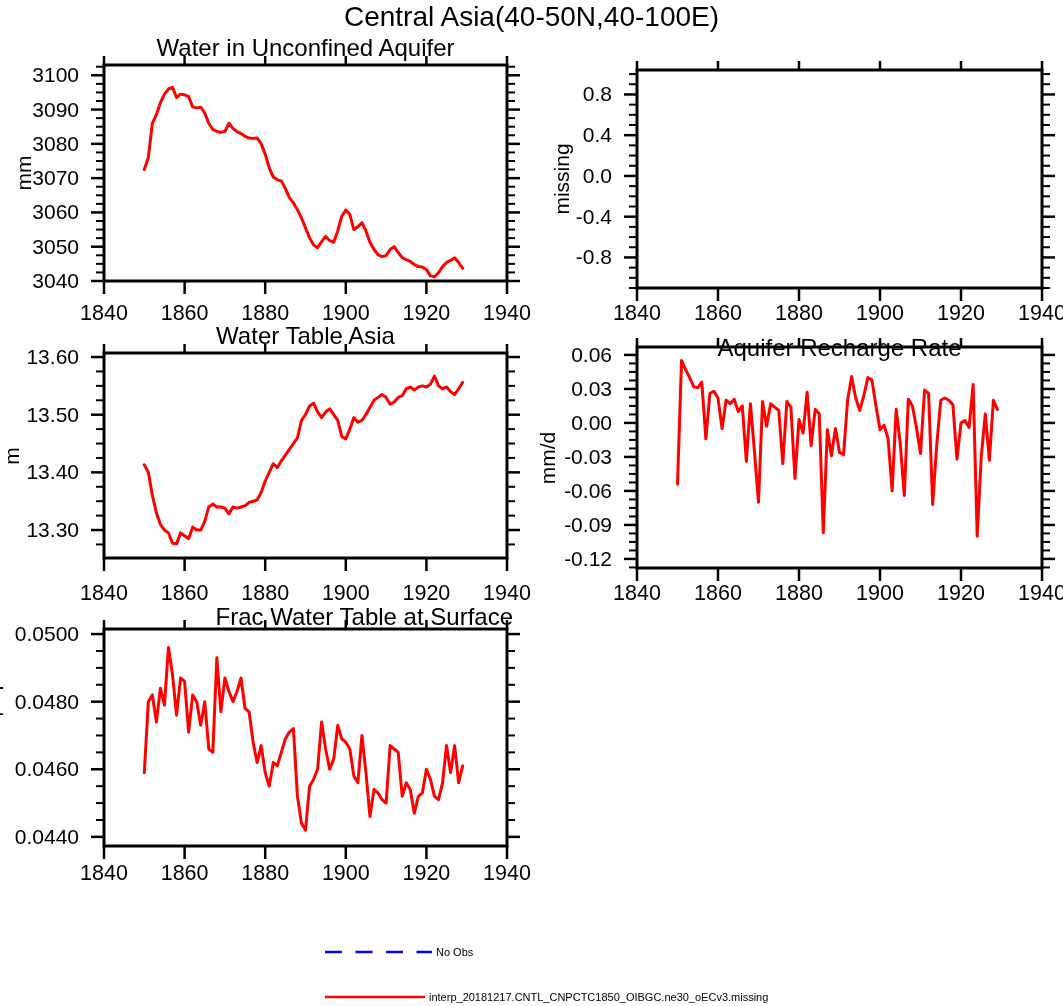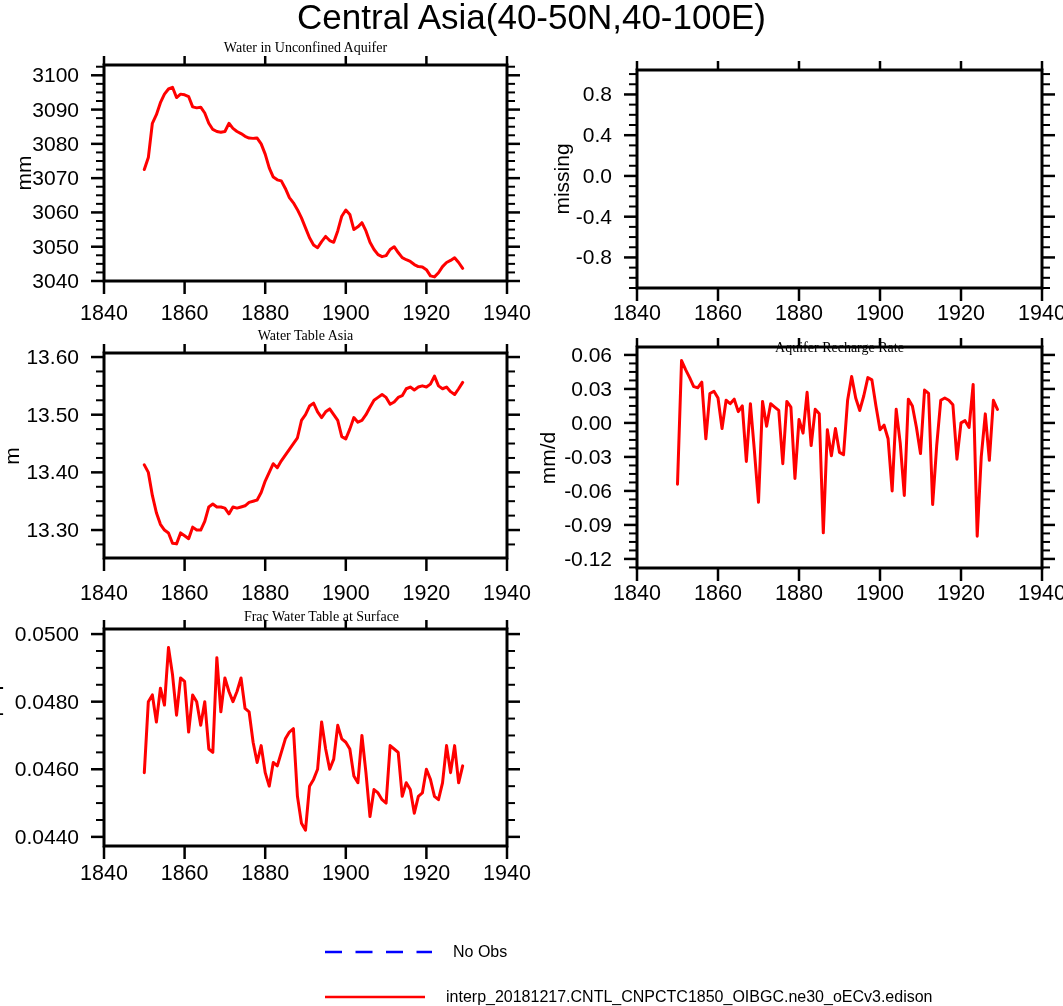--- a/index.html
+++ b/index.html
@@ -1,25 +1,25 @@
 <!DOCTYPE html>
 <html><head>
 <meta charset="utf-8">
 <style>
   html,body{margin:0;padding:0;background:#ffffff;}
   .canvas{position:relative;width:1063px;height:1006px;background:#ffffff;overflow:hidden;
           font-family:"Liberation Sans",sans-serif;color:#000;}
   #chart{position:absolute;left:0;top:0;}
   .main-title{position:absolute;left:0;top:2px;width:1063px;text-align:center;
-              font-size:35px;line-height:30px;white-space:nowrap;}
-  .ptitle{position:absolute;font-size:14px;line-height:22px;text-align:center;white-space:nowrap;font-family:Liberation Serif, serif;}
+              font-size:28px;line-height:30px;white-space:nowrap;}
+  .ptitle{position:absolute;font-size:24px;line-height:22px;text-align:center;white-space:nowrap;}
   .ylab{position:absolute;font-size:21px;line-height:24px;text-align:center;white-space:nowrap;
         transform:rotate(-90deg);}
   .ylab.norot{transform:none;}
-  .legend-label{position:absolute;font-size:16px;line-height:14px;white-space:nowrap;margin-left:17px;}
+  .legend-label{position:absolute;font-size:11px;line-height:14px;white-space:nowrap;}
   svg text{font-family:"Liberation Sans",sans-serif;fill:#000;}
 </style>
 </head>
 <body>
 
 <div class="canvas">
   <svg id="chart" width="1063" height="1006">
       <g>
         <rect x="104" y="65" width="403" height="216" fill="none" stroke="#000000" stroke-width="3"></rect>
         <line x1="104" y1="281" x2="104" y2="294" stroke="#000000" stroke-width="2.5"></line>
@@ -360,23 +360,23 @@
       </g>
       <line x1="325" y1="952" x2="432" y2="952" stroke="#0000ff" stroke-width="2.5" stroke-dasharray="17 13.5"></line>
       <line x1="325" y1="997" x2="425" y2="997" stroke="#ff0000" stroke-width="2.5"></line>
     </svg>
 
   <div class="main-title">Central Asia(40-50N,40-100E)</div>
 
   <div class="ptitle" id="t0" style="left: 104px; width: 403px; top: 37px;">Water in Unconfined Aquifer</div>
   <div class="ptitle" id="t2" style="left: 104px; width: 403px; top: 325px;">Water Table Asia</div>
   <div class="ptitle" id="t3" style="left: 637px; width: 405px; top: 325px; margin-top: 12px;">Aquifer Recharge Rate</div>
-  <div class="ptitle" id="t4" style="left: 120px; width: 403px; top: 606px;">Frac Water Table at Surface</div>
+  <div class="ptitle" id="t4" style="left: 110px; width: 403px; top: 606px; text-align: right;">Frac Water Table at Surface</div>
 
   <div class="ylab" id="yl0" style="width: 216px; left: -84px; top: 161px;">mm</div>
   <div class="ylab" id="yl1" style="width: 218px; left: 453px; top: 167px;">missing</div>
   <div class="ylab" id="yl2" style="width: 205px; left: -91.5px; top: 443.5px;">m</div>
   <div class="ylab" id="yl3" style="width: 221px; left: 436.5px; top: 445.5px;">mm/d</div>
   <div class="ylab norot" id="yl4" style="left: -5px; top: 687px; font-size: 30px;">[</div>
 
   <div class="legend-label" id="lg0" style="left: 436px; top: 945px;">No Obs</div>
-  <div class="legend-label" id="lg1" style="left: 429px; top: 990px;">interp_20181217.CNTL_CNPCTC1850_OIBGC.ne30_oECv3.edison</div>
+  <div class="legend-label" id="lg1" style="left: 429px; top: 990px;">interp_20181217.CNTL_CNPCTC1850_OIBGC.ne30_oECv3.missing</div>
 </div>
 
 </body></html>

